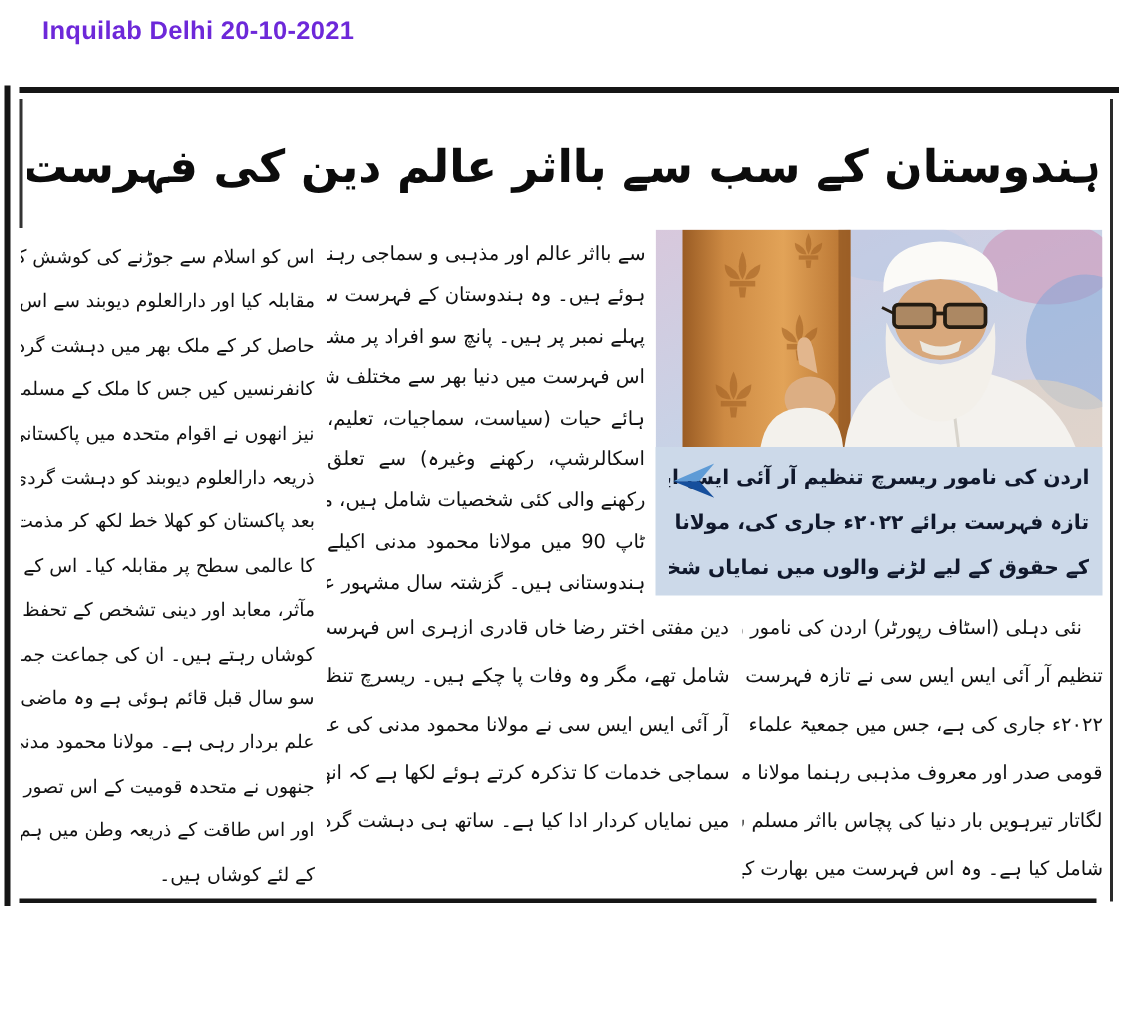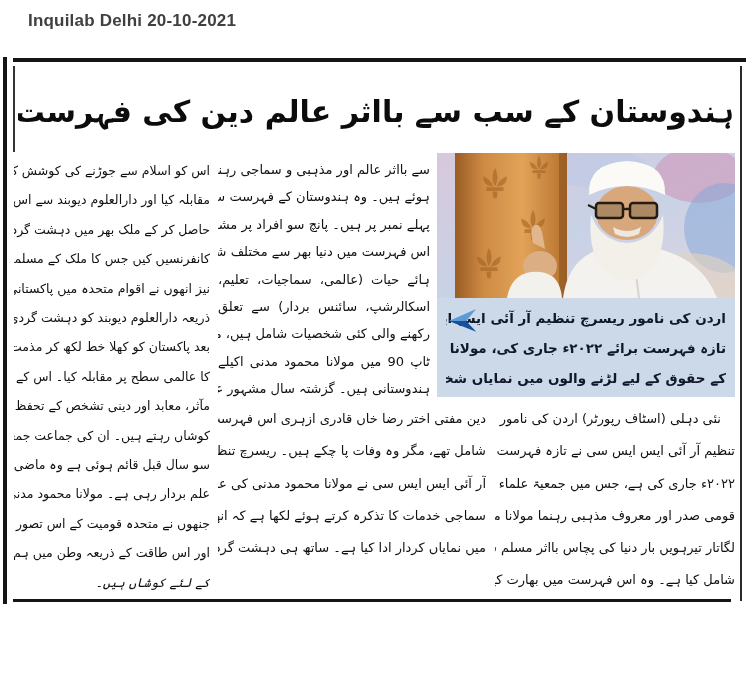--- a/index.html
+++ b/index.html
@@ -2,21 +2,21 @@
 <html lang="ur"><head>
 <meta charset="utf-8">
 <style>
   html,body{margin:0;padding:0;background:#ffffff;}
   body{width:752px;height:673px;position:relative;overflow:hidden;
        font-family:"DejaVu Sans",sans-serif;color:#141414;}
 
   
   .masthead{position:absolute;left:28px;top:11px;
     font-family:"Liberation Sans",sans-serif;font-size:17px;font-weight:600;
-    color:#404040;letter-spacing:.2px;}
+    color:#6d28d9;letter-spacing:.2px;}
 
   
   .rule{position:absolute;background:#151515;}
   .rule-top{left:13px;top:58px;width:733px;height:4px;}
   .rule-left{left:3px;top:57px;width:4px;height:547px;}
   .rule-right{left:740px;top:66px;width:2px;height:535px;background:#2a2a2a;}
   .rule-bottom{left:13px;top:599px;width:718px;height:3px;}
   .rule-headline-left{left:13px;top:66px;width:2px;height:86px;background:#333;}
 
   
@@ -36,21 +36,21 @@
     text-align:justify;text-align-last:justify;}
   .caption .line:first-child{padding-left:34px;}
   .caption .line:last-child{text-align-last:center;}
   .caption-arrow{position:absolute;top:9px;left:10px;width:31px;height:26px;}
 
   
   .col{position:absolute;direction:rtl;color:#111;}
   .col .line{white-space:nowrap;overflow:hidden;text-align:justify;text-align-last:justify;}
   .col-left{left:14px;top:156px;width:196px;font-size:12.5px;}
   .col-left .line{line-height:29.4px;}
-  .col-left .line:last-child{text-align-last:right;padding-left:40px;font-style:italic;}
+  .col-left .line:last-child{text-align-last:right;padding-left:40px;}
   .col-mid-top{left:218px;top:156px;width:212px;font-size:13px;}
   .col-mid-top .line{line-height:27.4px;}
   .col-mid-bottom{left:218px;top:403px;width:268px;font-size:13px;}
   .col-mid-bottom .line{line-height:32.3px;}
   .col-right{left:495px;top:403px;width:240px;font-size:13px;}
   .col-right .line{line-height:32.3px;}
   .col-right .line:first-child{padding-right:14px;}
 </style>
 </head>
 <body>
@@ -138,22 +138,22 @@
     <div class="line">۲۰۲۲ء جاری کی ہے، جس میں جمعیۃ علماء ہند کے</div>
     <div class="line">قومی صدر اور معروف مذہبی رہنما مولانا محمود مدنی کو</div>
     <div class="line">لگاتار تیرہویں بار دنیا کی پچاس بااثر مسلم شخصیات میں</div>
     <div class="line">شامل کیا ہے۔ وہ اس فہرست میں بھارت کے سب</div>
   </div>
 <div class="col col-mid-top">
     <div class="line">سے بااثر عالم اور مذہبی و سماجی رہنما منتخب</div>
     <div class="line">ہوئے ہیں۔ وہ ہندوستان کے فہرست سے</div>
     <div class="line">پہلے نمبر پر ہیں۔ پانچ سو افراد پر مشتمل</div>
     <div class="line">اس فہرست میں دنیا بھر سے مختلف شعبہ</div>
-    <div class="line">ہائے حیات (عالمی، سماجیات، تعلیم،</div>
-    <div class="line">اسکالرشپ، سائنس بردار) سے تعلق</div>
+    <div class="line">ہائے حیات (سیاست، سماجیات، تعلیم،</div>
+    <div class="line">اسکالرشپ، رکھنے وغیرہ) سے تعلق</div>
     <div class="line">رکھنے والی کئی شخصیات شامل ہیں، مگر</div>
     <div class="line">ٹاپ 90 میں مولانا محمود مدنی اکیلے</div>
     <div class="line">ہندوستانی ہیں۔ گزشتہ سال مشہور عالم</div>
   </div>
 <div class="col col-mid-bottom">
     <div class="line">دین مفتی اختر رضا خاں قادری ازہری اس فہرست میں</div>
     <div class="line">شامل تھے، مگر وہ وفات پا چکے ہیں۔ ریسرچ تنظیم</div>
     <div class="line">آر آئی ایس ایس سی نے مولانا محمود مدنی کی عظیم ملی و</div>
     <div class="line">سماجی خدمات کا تذکرہ کرتے ہوئے لکھا ہے کہ انھوں</div>
     <div class="line">میں نمایاں کردار ادا کیا ہے۔ ساتھ ہی دہشت گردی اور</div>

